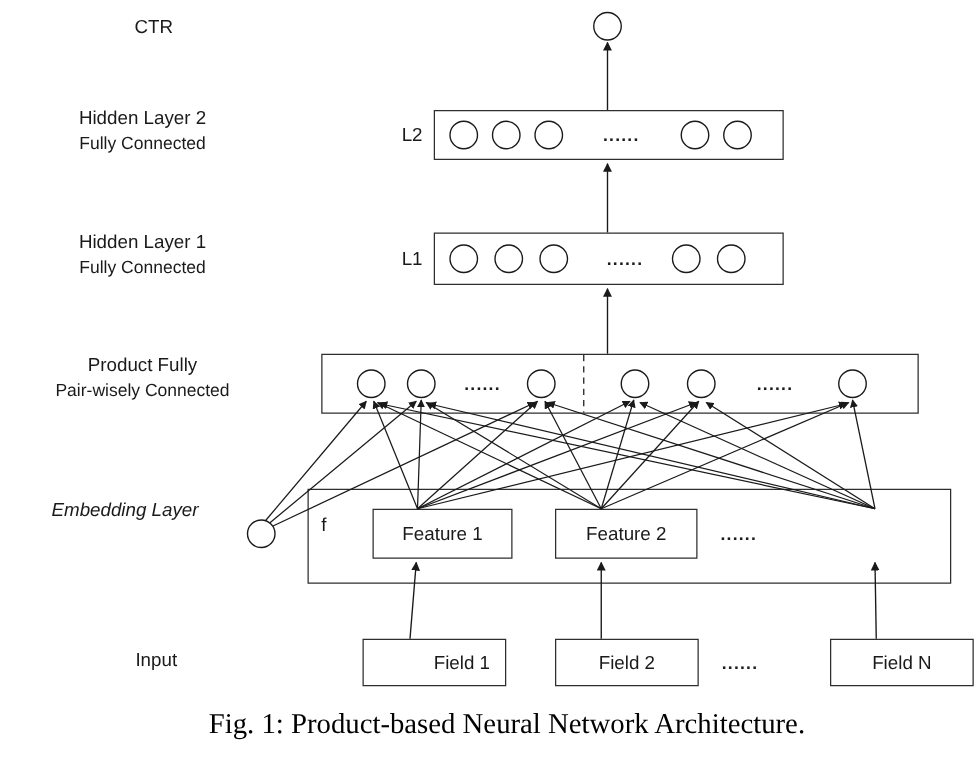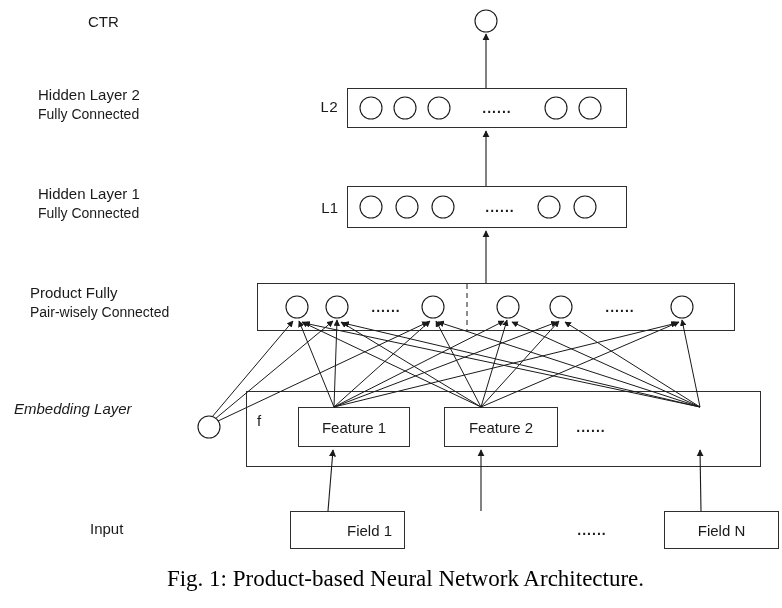--- a/index.html
+++ b/index.html
@@ -4,21 +4,21 @@
 <style>
   * { margin:0; padding:0; box-sizing:border-box; }
   html,body { background:#ffffff; }
   .canvas {
     position:relative; width:782px; height:608px; background:#fff;
     font-family:"Liberation Sans", sans-serif; color:#1a1a1a; overflow:hidden;
   }
   .box { position:absolute; border:1px solid #2e2e2e; background:#fff; }
   .bigbox { position:absolute; border:1px solid #2e2e2e; background:transparent; }
   .cellbox { display:flex; align-items:center; justify-content:center; font-size:15px;margin-left:20px; }
-  .lblgrp { position:absolute; line-height:1.35; }
+  .lblgrp { position:absolute; text-align:center; line-height:1.35; }
   .lbl-title { font-size:15px; }
   .lbl-sub { font-size:14px; }
   .tag { position:absolute; font-size:15px; }
   .tag-r { text-align:right; }
   .tag-c { text-align:center; }
   .dots { position:absolute; text-align:center; font-size:14px; letter-spacing:1px; font-weight:bold; }
   .caption {
     position:absolute; left:0; top:566px; width:782px; text-align:center;
     font-family:"Liberation Serif", serif; font-size:23px; color:#000;padding-left:29px;
   }
@@ -49,41 +49,44 @@
   </div>
 
   <div class="lblgrp" style="left:14px; top:399px; width:172px;font-style:italic;">
     <div class="lbl-title">Embedding Layer</div>
   </div>
 
   <div class="lblgrp" style="left:90px; top:519px; width:70px;">
     <div class="lbl-title">Input</div>
   </div>
 
-  <div class="tag tag-r" style="left:296px; top:100px; width:42px;font-family:Liberation Mono, monospace;">L2</div>
+  <div class="tag tag-r" style="left:296px; top:100px; width:42px;">L2</div>
   <div class="tag tag-r" style="left:296px; top:199px; width:42px;">L1</div>
   <div class="tag tag-c" style="left:262px; top:299px; width:16px;">z</div>
   <div class="tag tag-c" style="left:474px; top:299px; width:16px;">p</div>
   <div class="tag tag-c" style="left:252px; top:412px; width:14px;">f</div>
   <div class="tag tag-c" style="left:198px; top:419px; width:22px;">1</div>
 
   <div class="box" style="left:347px; top:88px; width:280px; height:40px;"></div>
   <div class="box" style="left:347px; top:186px; width:280px; height:42px;"></div>
   <div class="box" style="left:257px; top:283px; width:478px; height:48px;"></div>
   <div class="bigbox" style="left:246px; top:391px; width:515px; height:76px;"></div>
 
   <div class="box cellbox" style="left:278px; top:407px; width:112px; height:40px;">
     <span>Feature 1</span>
   </div>
   <div class="box cellbox" style="left:424px; top:407px; width:114px; height:40px;">
     <span>Feature 2</span>
   </div>
 
   <div class="box cellbox" style="left:270px; top:511px; width:115px; height:38px;padding-left:44px;">
     <span>Field 1</span>
+  </div>
+  <div class="box cellbox" style="left:424px; top:511px; width:115px; height:38px;">
+    <span>Field 2</span>
   </div>
   <div class="box cellbox" style="left:644px; top:511px; width:115px; height:38px;">
     <span>Field N</span>
   </div>
 
   <div class="dots" style="left:467px; top:100px; width:60px;">......</div>
   <div class="dots" style="left:470px; top:199px; width:60px;">......</div>
   <div class="dots" style="left:356px; top:299px; width:60px;">......</div>
   <div class="dots" style="left:590px; top:299px; width:60px;">......</div>
   <div class="dots" style="left:561px; top:419px; width:60px;">......</div>

